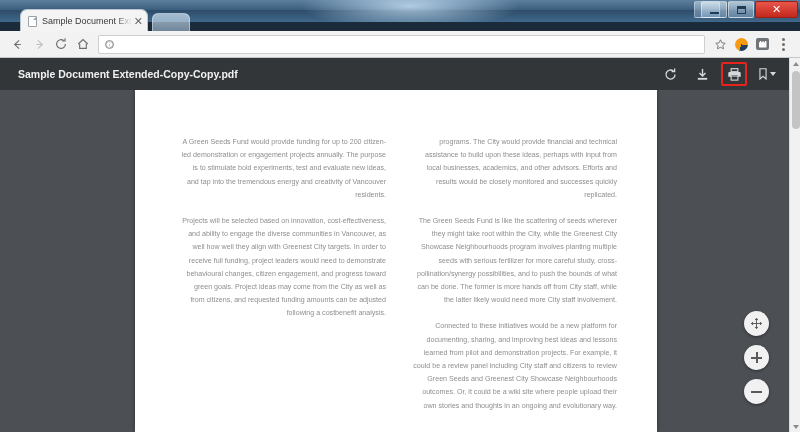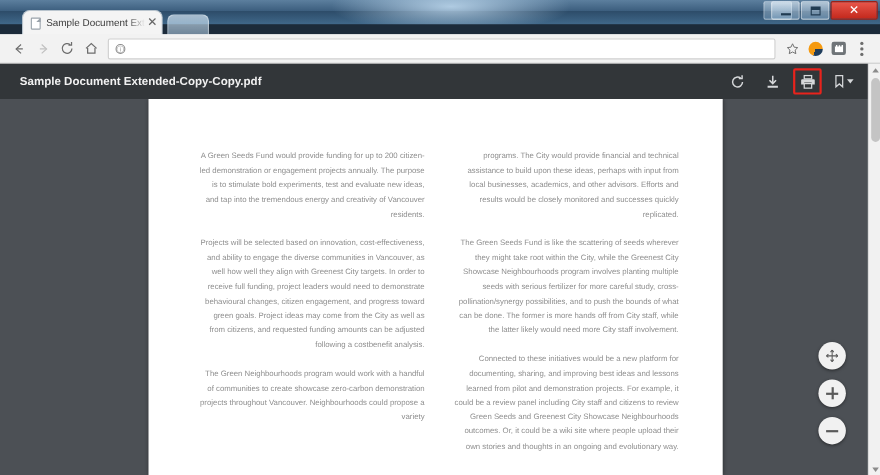--- a/index.html
+++ b/index.html
@@ -335,21 +335,20 @@
       </div>
     </div>
   </div>
 
   <div class="pdf-body">
     <div class="page">
       <div class="page-cols">
         <div class="col left">
           <p class="doc-p">A Green Seeds Fund would provide funding for up to 200 citizen-led demonstration or engagement projects annually. The purpose is to stimulate bold experiments, test and evaluate new ideas, and tap into the tremendous energy and creativity of Vancouver residents.</p>
           <p class="doc-p">Projects will be selected based on innovation, cost-effectiveness, and ability to engage the diverse communities in Vancouver, as well how well they align with Greenest City targets. In order to receive full funding, project leaders would need to demonstrate behavioural changes, citizen engagement, and progress toward green goals. Project ideas may come from the City as well as from citizens, and requested funding amounts can be adjusted following a costbenefit analysis.</p>
-          <p class="doc-p">The Green Neighbourhoods program would work with a handful of communities to create showcase zero-carbon demonstration projects throughout Vancouver. Neighbourhoods could propose a variety</p>
         </div>
         <div class="col right">
           <p class="doc-p">programs. The City would provide financial and technical assistance to build upon these ideas, perhaps with input from local businesses, academics, and other advisors. Efforts and results would be closely monitored and successes quickly replicated.</p>
           <p class="doc-p">The Green Seeds Fund is like the scattering of seeds wherever they might take root within the City, while the Greenest City Showcase Neighbourhoods program involves planting multiple seeds with serious fertilizer for more careful study, cross-pollination/synergy possibilities, and to push the bounds of what can be done. The former is more hands off from City staff, while the latter likely would need more City staff involvement.</p>
           <p class="doc-p">Connected to these initiatives would be a new platform for documenting, sharing, and improving best ideas and lessons learned from pilot and demonstration projects. For example, it could be a review panel including City staff and citizens to review Green Seeds and Greenest City Showcase Neighbourhoods outcomes. Or, it could be a wiki site where people upload their own stories and thoughts in an ongoing and evolutionary way.</p>
         </div>
       </div>
     </div>
 
     <div class="zoom-ctrls">

